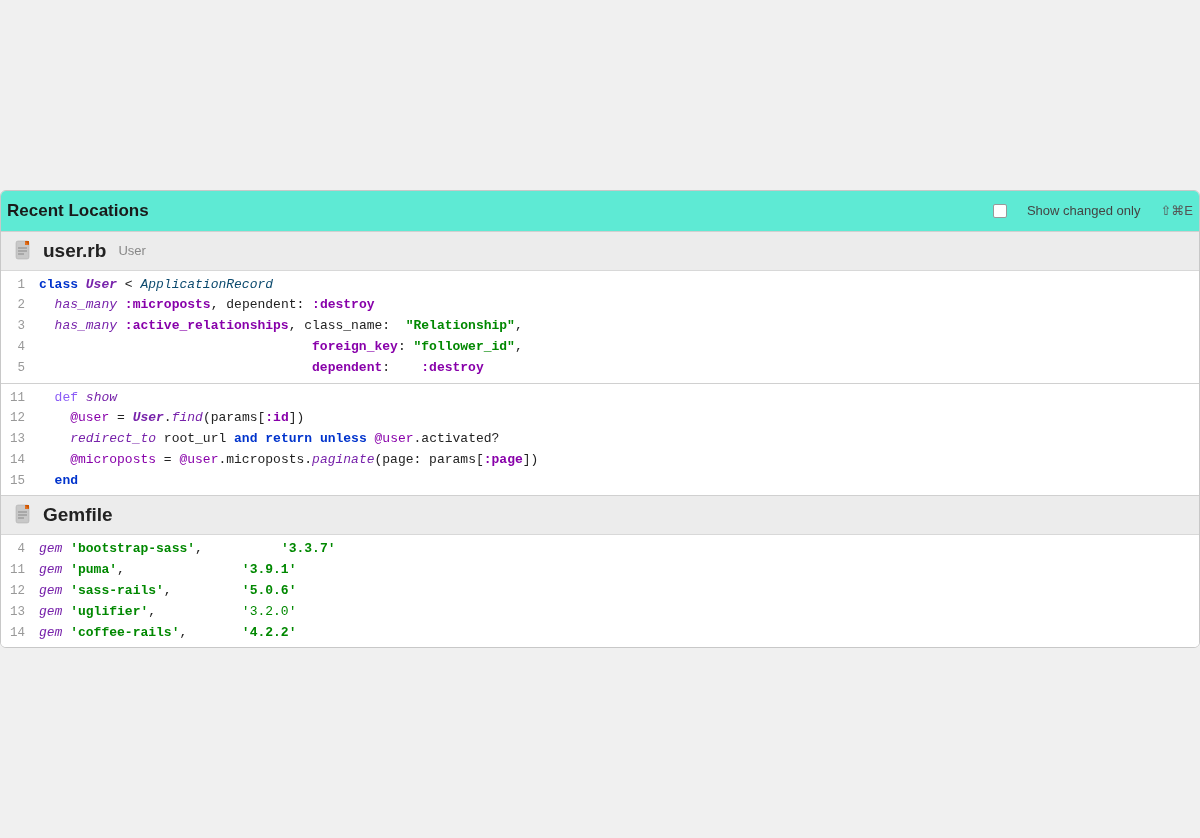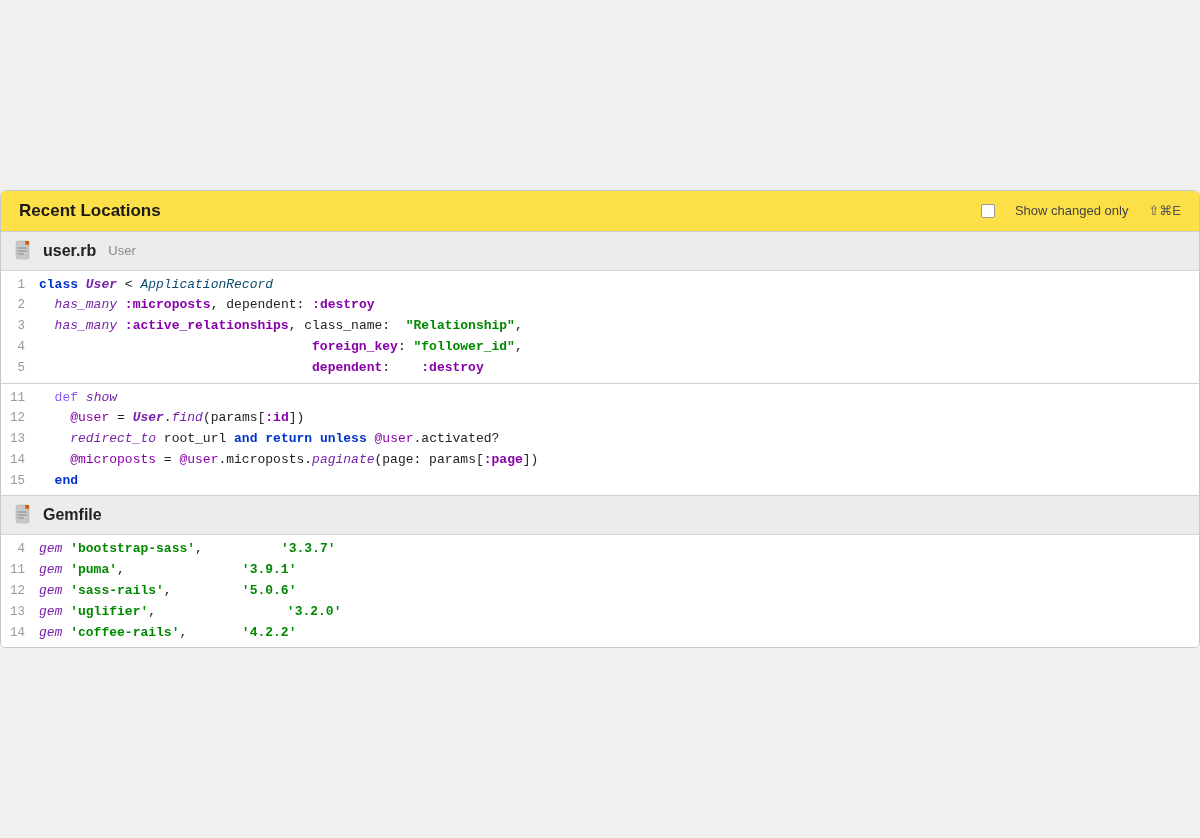--- a/index.html
+++ b/index.html
@@ -19,22 +19,22 @@
       border: 1px solid #c8c8c8;
       border-radius: 6px;
       overflow: hidden;
     }
 
     
     .panel-header {
       display: flex;
       align-items: center;
       justify-content: space-between;
-      padding: 10px 18px;
-      background: #fde047;
+      padding: 10px 6px;
+      background: #5eead4;
     }
 
     .panel-title {
       font-size: 17px;
       font-weight: 700;
       color: #1a1a1a;
     }
 
     .show-changed-only {
       display: flex;
@@ -74,21 +74,21 @@
     }
 
     
     .file-icon-svg {
       width: 20px;
       height: 22px;
     }
 
     .section-filename {
       font-weight: 700;
-      font-size: 16px;
+      font-size: 19px;
       color: #222;
     }
 
     .section-context {
       font-size: 13px;
       color: #888;
       margin-left: 4px;
     }
 
     
@@ -216,21 +216,21 @@
           <div class="code-line">
             <span class="line-num">11</span>
             <span class="line-content"><span style="color: rgb(119, 34, 170); font-style: italic;">gem</span><span style="color: rgb(34, 34, 34);"> </span><span style="color: rgb(0, 136, 0); font-weight: bold;">'puma'</span><span style="color: rgb(34, 34, 34);">,               </span><span style="color: rgb(0, 136, 0); font-weight: bold;">'3.9.1'</span></span>
           </div>
           <div class="code-line">
             <span class="line-num">12</span>
             <span class="line-content"><span style="color: rgb(119, 34, 170); font-style: italic;">gem</span><span style="color: rgb(34, 34, 34);"> </span><span style="color: rgb(0, 136, 0); font-weight: bold;">'sass-rails'</span><span style="color: rgb(34, 34, 34);">,         </span><span style="color: rgb(0, 136, 0); font-weight: bold;">'5.0.6'</span></span>
           </div>
           <div class="code-line">
             <span class="line-num">13</span>
-            <span class="line-content"><span style="color: rgb(119, 34, 170); font-style: italic;">gem</span><span style="color: rgb(34, 34, 34);"> </span><span style="color: rgb(0, 136, 0); font-weight: bold;">'uglifier'</span><span style="color: rgb(34, 34, 34);">,           </span><span style="color: rgb(0, 136, 0); font-weight: bold; margin-left: 45px;">'3.2.0'</span></span>
+            <span class="line-content"><span style="color: rgb(119, 34, 170); font-style: italic;">gem</span><span style="color: rgb(34, 34, 34);"> </span><span style="color: rgb(0, 136, 0); font-weight: bold;">'uglifier'</span><span style="color: rgb(34, 34, 34);">,           </span><span style="color: rgb(0, 136, 0); font-weight: normal;">'3.2.0'</span></span>
           </div>
           <div class="code-line">
             <span class="line-num">14</span>
             <span class="line-content"><span style="color: rgb(119, 34, 170); font-style: italic;">gem</span><span style="color: rgb(34, 34, 34);"> </span><span style="color: rgb(0, 136, 0); font-weight: bold;">'coffee-rails'</span><span style="color: rgb(34, 34, 34);">,       </span><span style="color: rgb(0, 136, 0); font-weight: bold;">'4.2.2'</span></span>
           </div>
         </div>
       </div>
     </div>
 
 </div>

